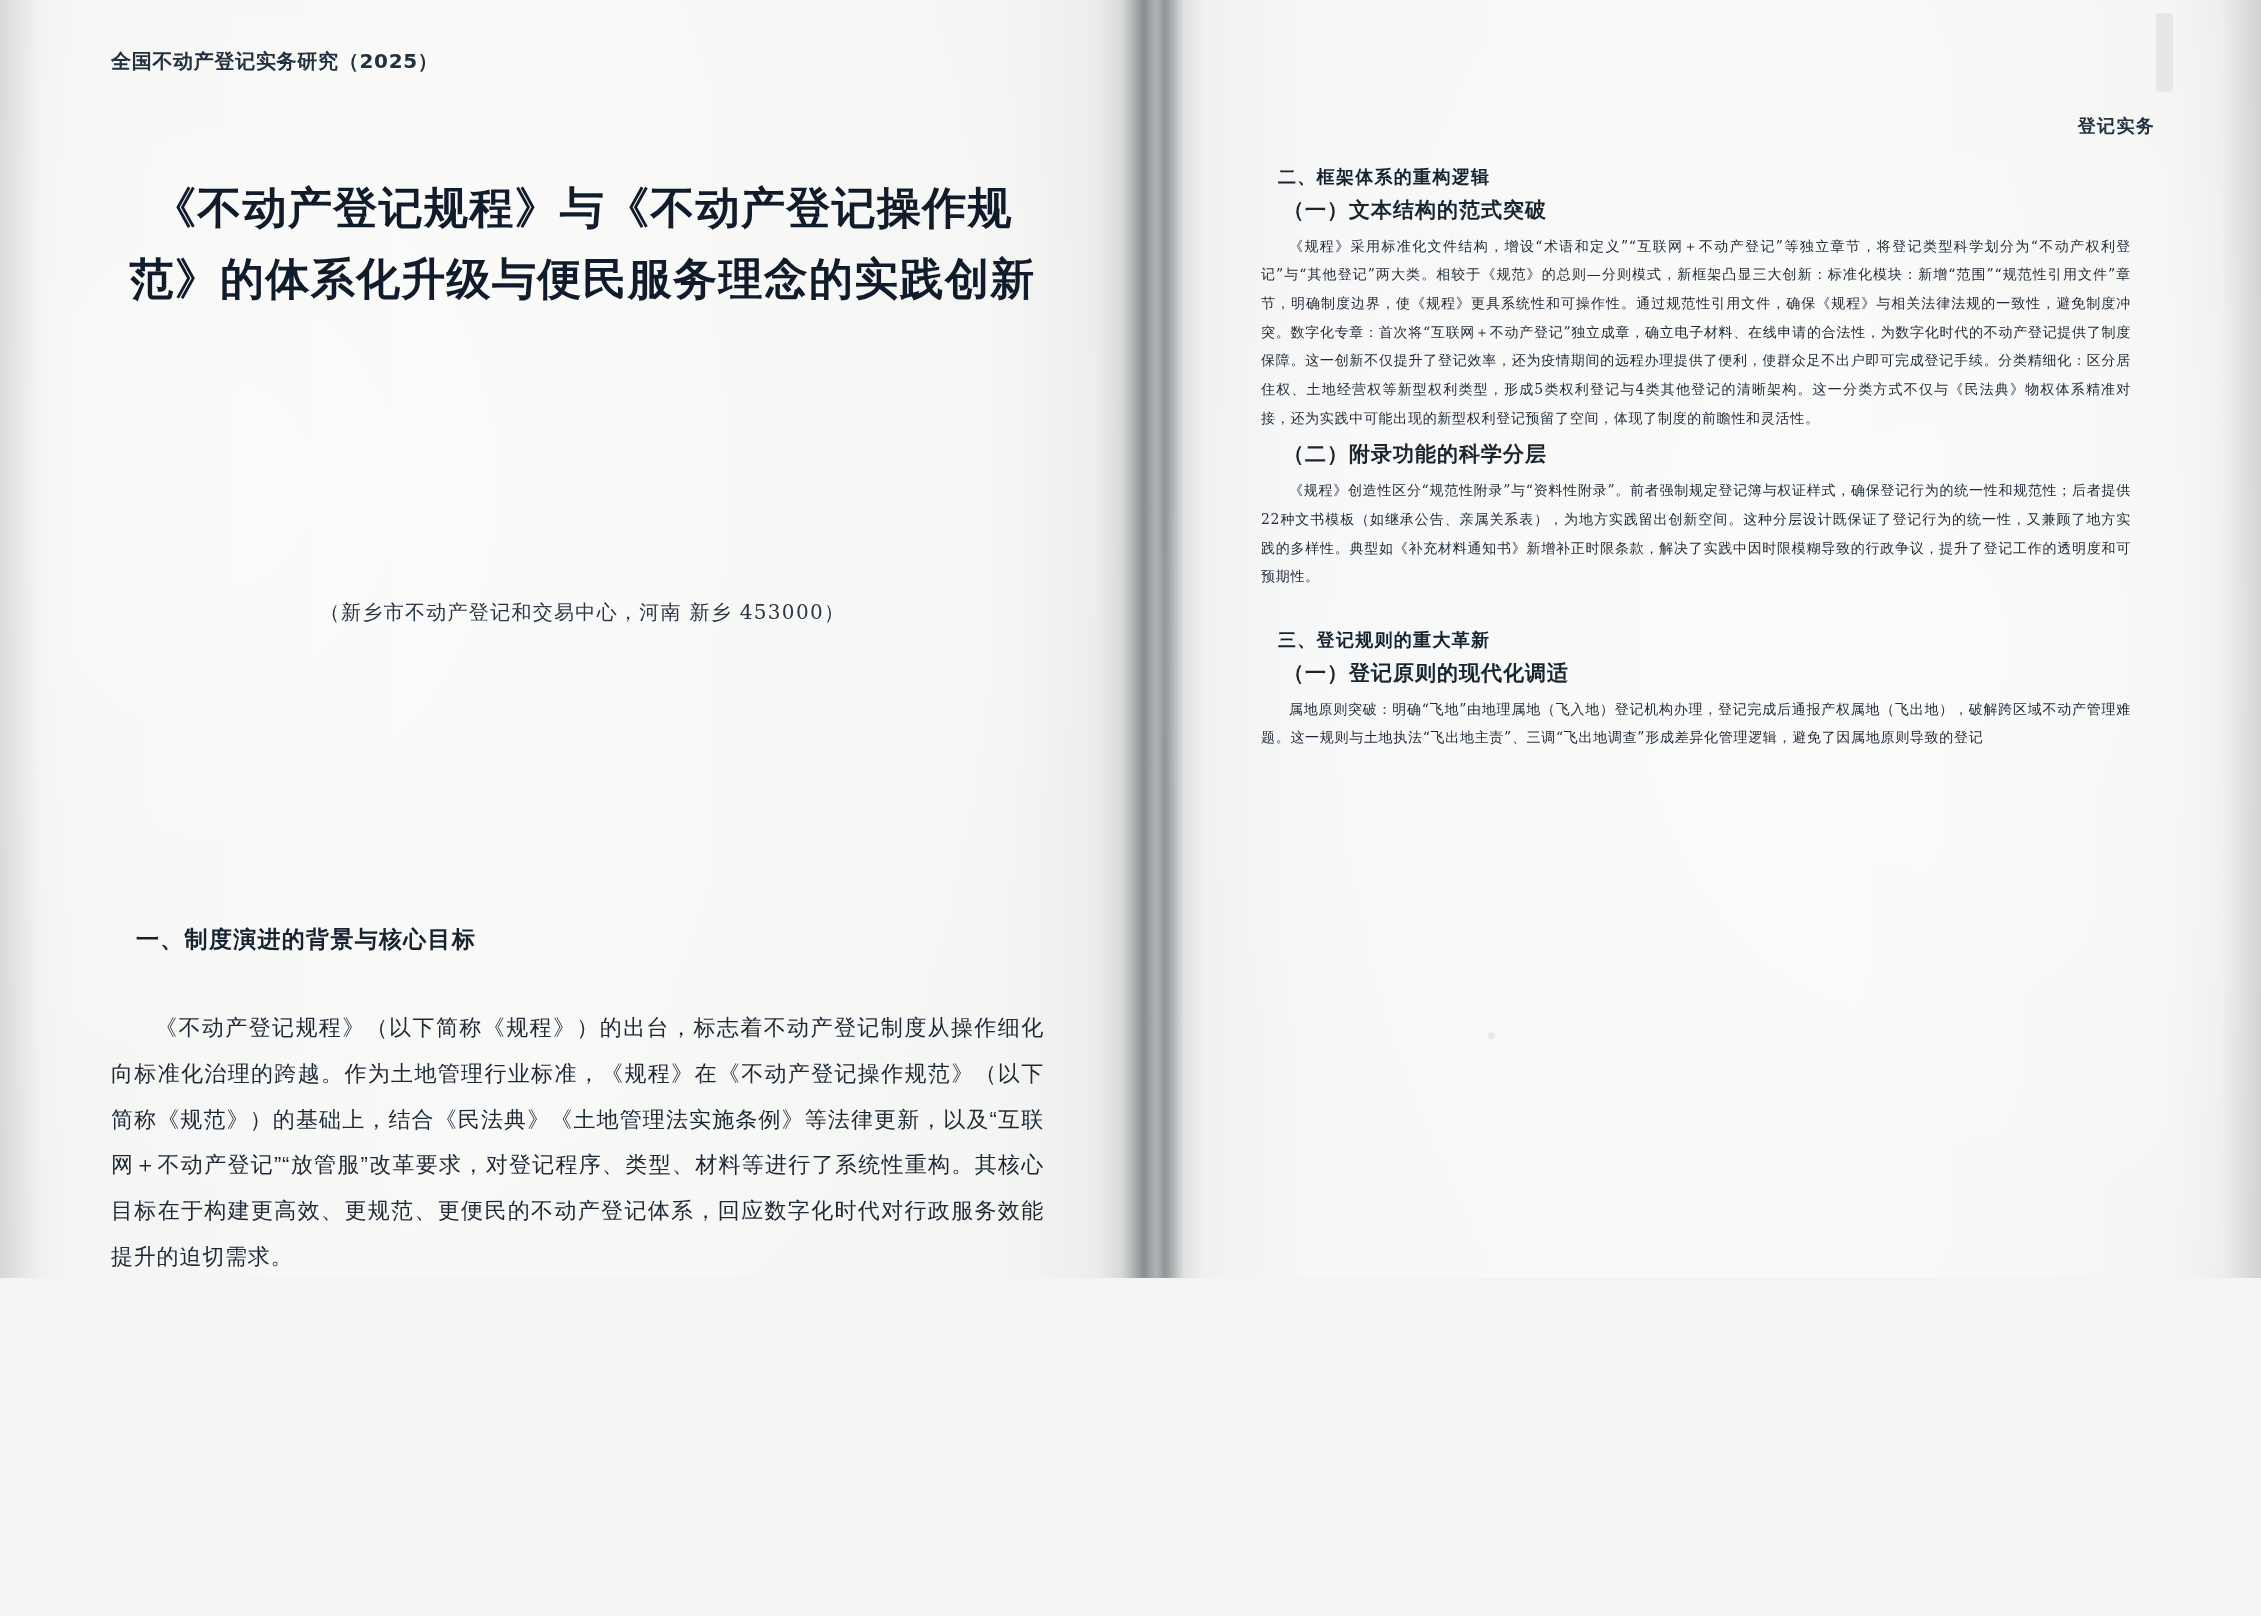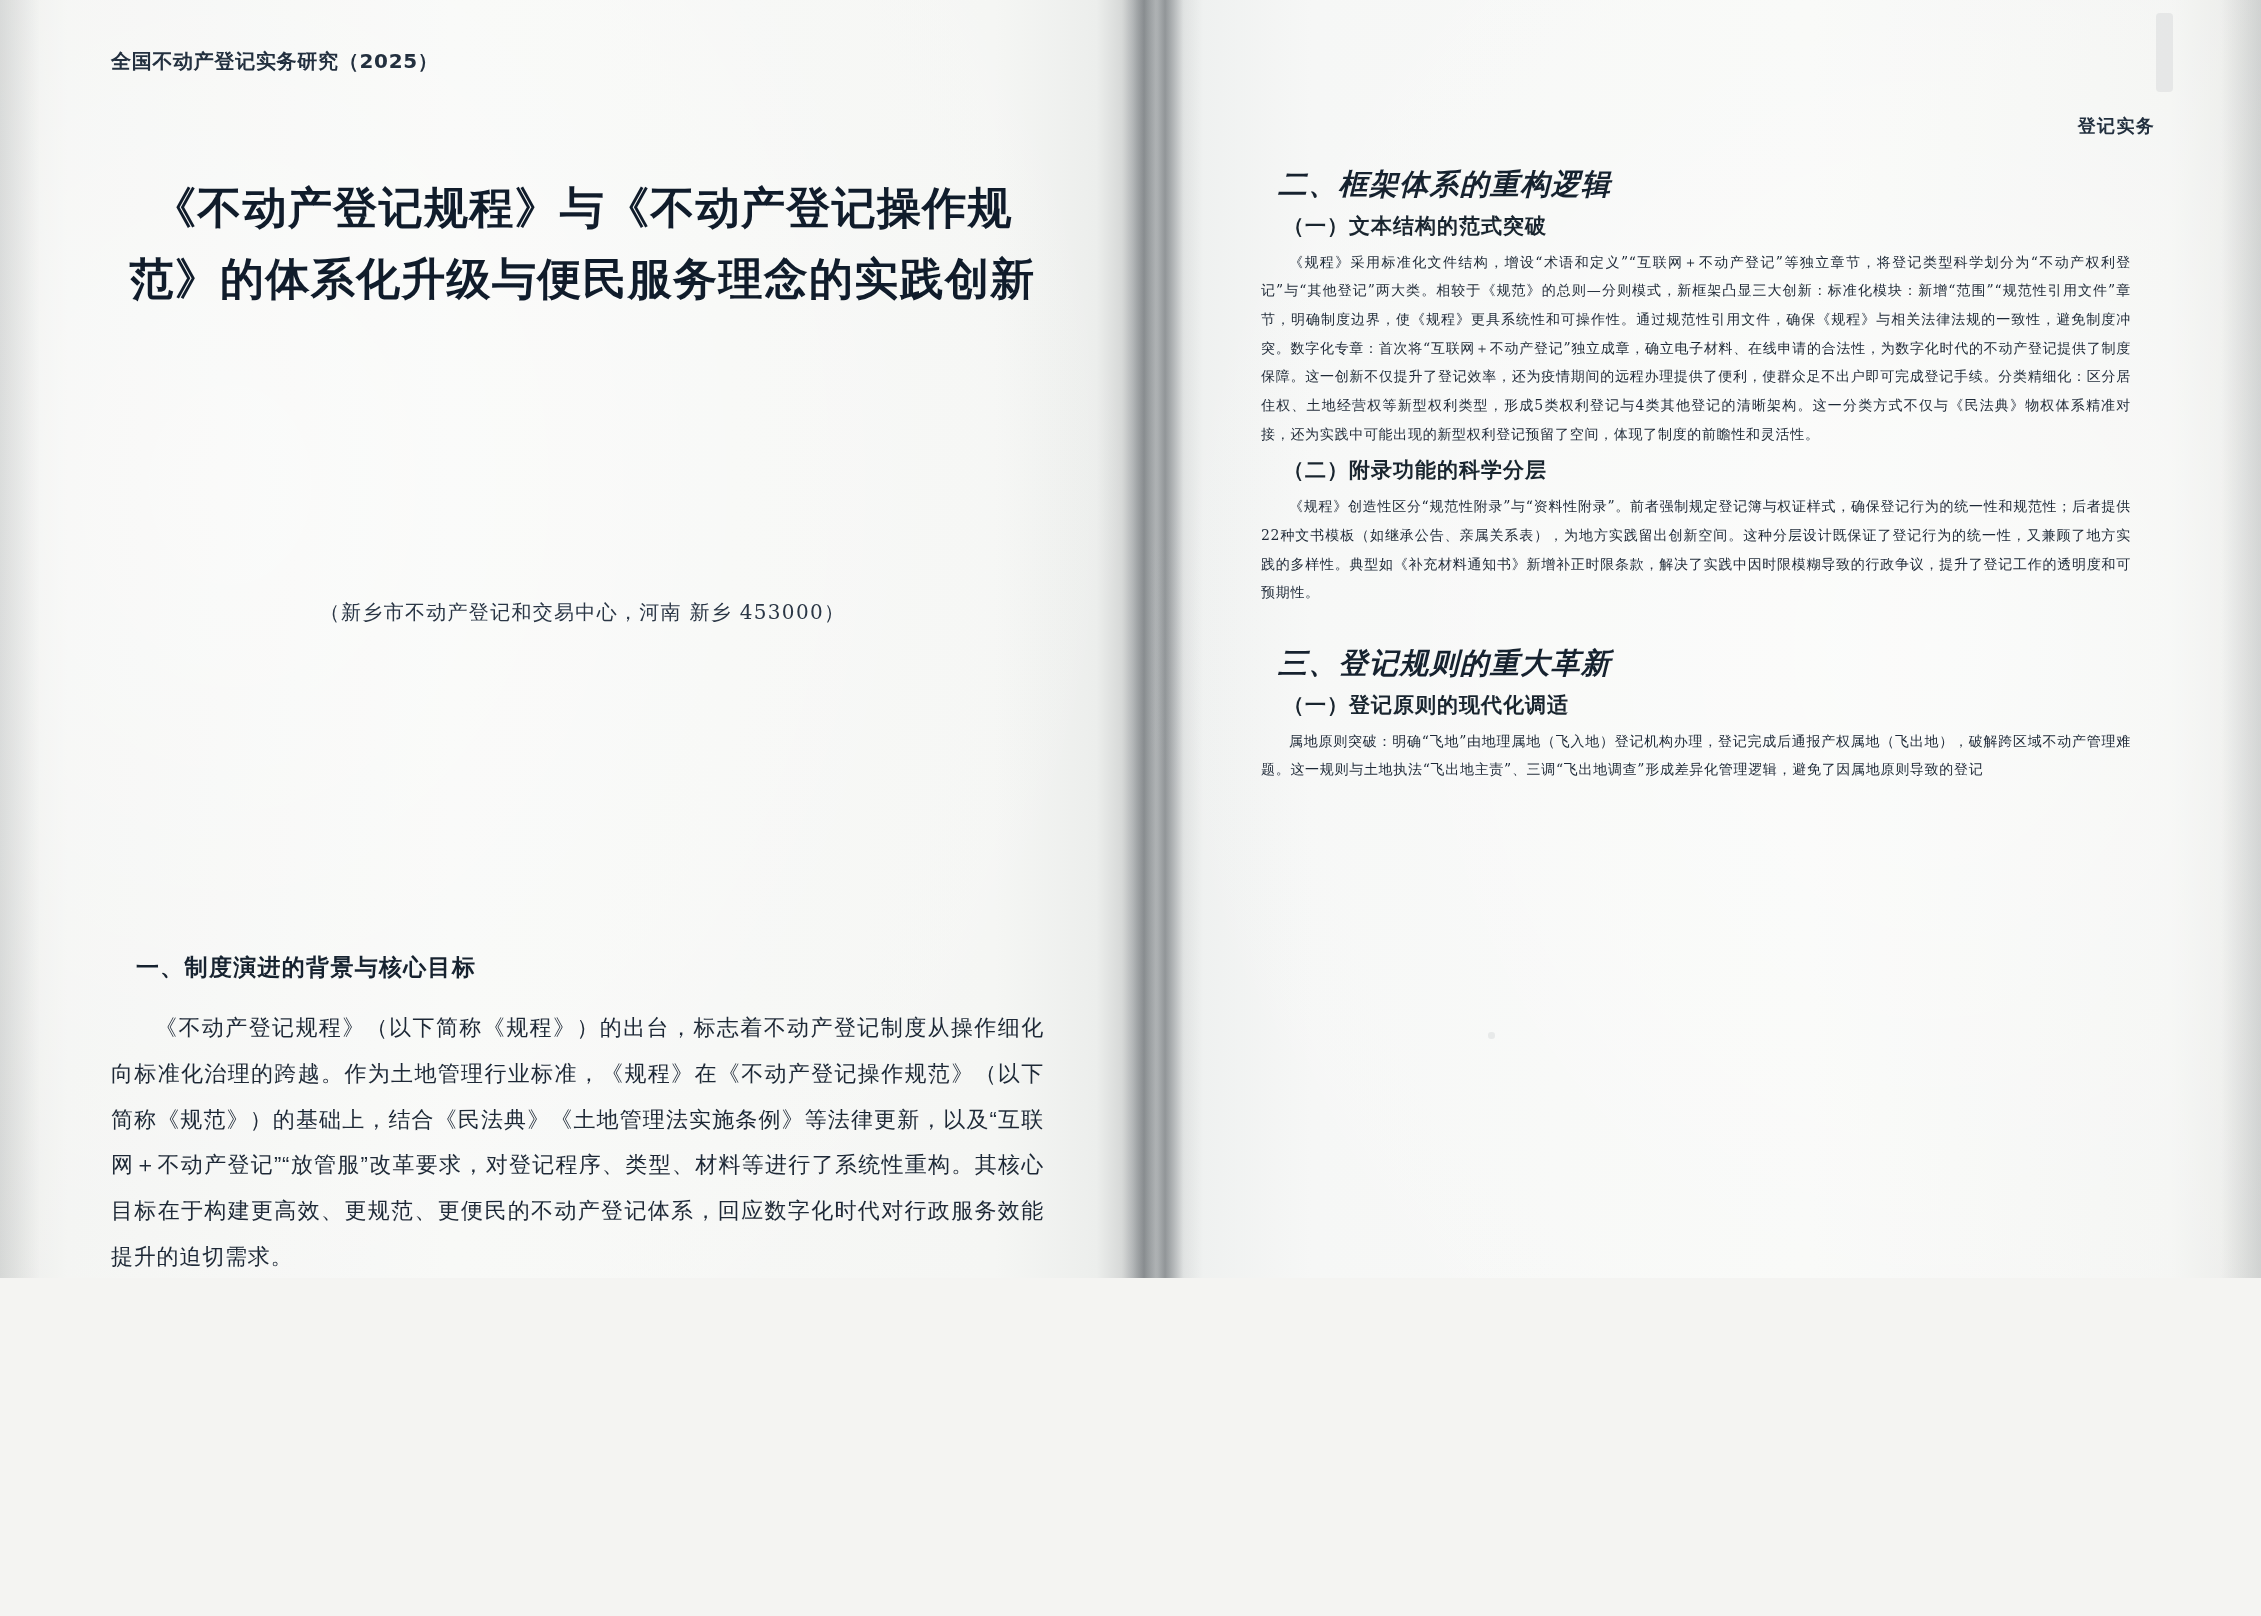--- a/index.html
+++ b/index.html
@@ -113,21 +113,21 @@
     width: 913px;
     text-align: center;
     font-family: "DejaVu Serif", serif;
     font-size: 20px;
     letter-spacing: 1.3px;
     color: #2a3645;
   }
   .sec-head-left {
     position: absolute;
     left: 136px;
-    top: 952px;
+    top: 924px;
     font-family: "DejaVu Sans", sans-serif;
     font-weight: bold;
     font-size: 23px;
     letter-spacing: 1.3px;
     color: #16222f;
   }
   .body-left {
     position: absolute;
     left: 111px;
     top: 1005px;
@@ -165,25 +165,24 @@
     position: absolute;
     left: 1253px;
     top: 165px;
     width: 886px;
     font-family: "DejaVu Serif", serif;
     color: #1d2836;
   }
   .h2 {
     font-family: "DejaVu Sans", sans-serif;
     font-weight: bold;
-    font-size: 29px;
+    font-size: 18px;
     letter-spacing: 1.3px;
     color: #16222f;
     margin: 0 0 4px 25px;
-    font-style: italic;
   }
   .h3 {
     font-family: "DejaVu Sans", sans-serif;
     font-weight: bold;
     font-size: 21px;
     letter-spacing: 1px;
     color: #19252f;
     margin: 6.6px 0 2.6px 30px;
   }
   .para {

